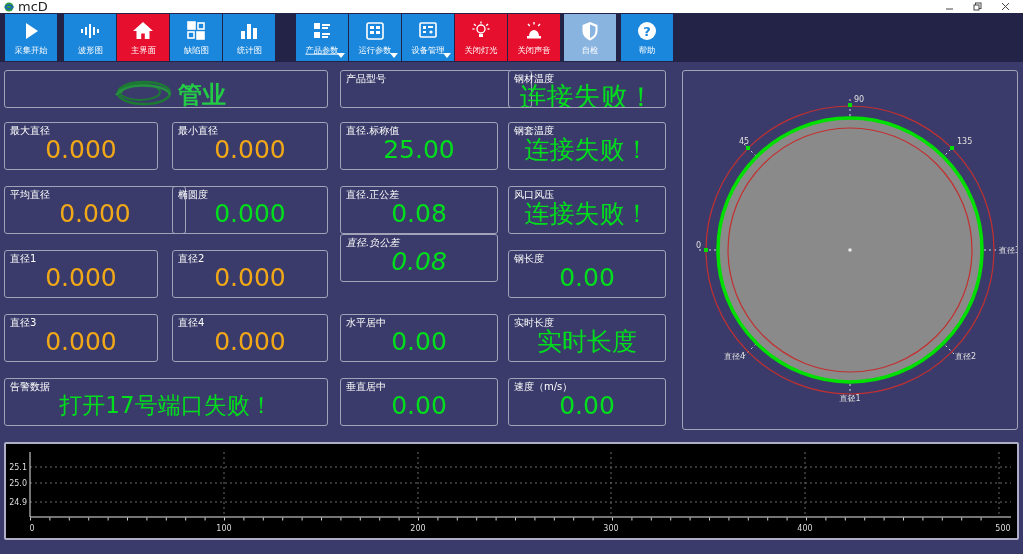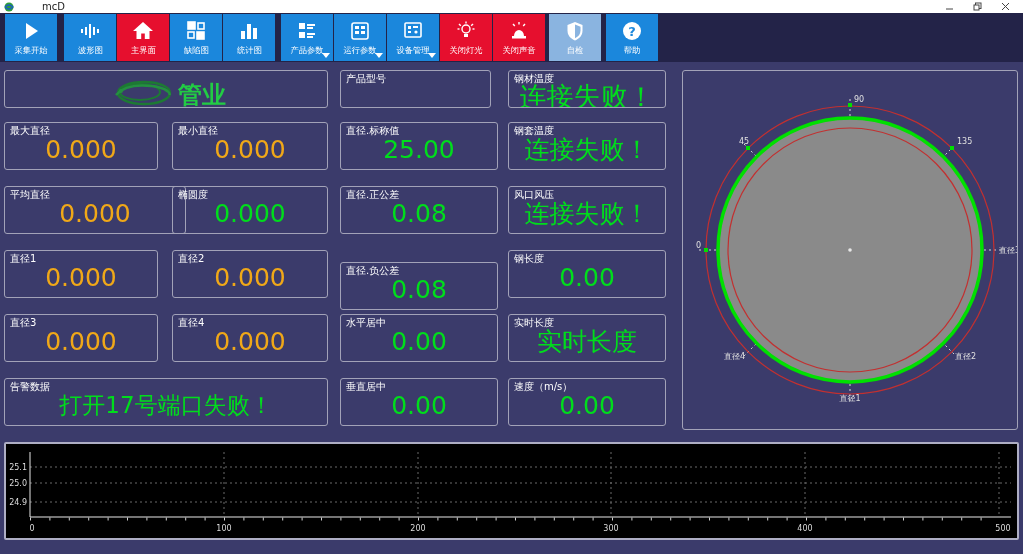--- a/index.html
+++ b/index.html
@@ -3,35 +3,35 @@
 <meta charset="utf-8">
 <style>
   html,body { margin:0; padding:0; }
   body {
     width:1023px; height:554px; position:relative; overflow:hidden;
     background:#3b3b6b; font-family:"DejaVu Sans", sans-serif;
   }
   
   .titlebar { position:absolute; top:0; left:0; right:0; height:13px; background:#ffffff;
     display:flex; align-items:center; padding:0 4px; gap:4px; box-sizing:border-box; }
-  .titlebar .title { font-size:10px; color:#222; line-height:13px;margin-left:24px; }
+  .titlebar .title { font-size:13px; color:#222; line-height:13px; }
   .win-controls { margin-left:auto; display:flex; gap:16px; padding-right:8px; }
   .win-btn { width:12px; height:11px; display:flex; align-items:center; justify-content:center; cursor:pointer; }
 
   
   .toolbar { position:absolute; top:13px; left:0; right:0; height:49px; background:#232348; display:flex; }
   .tbtn { width:52px; height:47px; margin-top:1px; margin-left:1px; background:#1b87dc; color:#fff;
     display:flex; flex-direction:column; align-items:center; position:relative; cursor:pointer; flex:none; }
   .tbtn.red { background:#e60f2e; }
   .tbtn.lightblue { background:#8ab4e0; }
   .tbtn .ticon { margin-top:4px; height:25px; display:flex; align-items:center; justify-content:center; }
   .tbtn .tlabel { font-size:9px; margin-top:auto; margin-bottom:4px; white-space:nowrap; transform:scale(.92); }
   .tbtn .dd { position:absolute; right:3px; bottom:3px; width:0; height:0;
     border-left:4px solid transparent; border-right:4px solid transparent; border-top:5px solid #fff; }
-  .gap7{margin-left:7px;} .gap6{margin-left:6px;} .gap5{margin-left:5px;} .gap4{margin-left:4px;}
+  .gap7{margin-left:7px;} .gap6{margin-left:21px;text-decoration:underline;} .gap5{margin-left:5px;} .gap4{margin-left:4px;}
 
   
   .panel { position:absolute; border:1px solid #a2a2b8; border-radius:3px; box-sizing:border-box;
     display:flex; flex-direction:column; overflow:hidden; }
   .p-label { font-size:10px; color:#ffffff; padding:2px 0 0 5px; line-height:11px; flex:none; }
   .p-value { flex:1; display:flex; align-items:center; justify-content:center;
     font-size:25px; margin-top:-7px; white-space:nowrap; }
   .short .p-value { font-size:27px; margin-top:-5px; }
   .alarm .p-value { font-size:23px; }
   .orange { color:#f0a818; }
@@ -223,21 +223,21 @@
     <svg width="70" height="30" viewBox="0 0 70 30">
       <ellipse cx="38" cy="16" rx="26" ry="11" fill="none" stroke="#1d7a33" stroke-width="2.5"></ellipse>
       <ellipse cx="34" cy="15" rx="20" ry="8" fill="none" stroke="#1d7a33" stroke-width="2"></ellipse>
       <path d="M10 18 Q20 6 46 9 Q62 11 64 18" fill="none" stroke="#249040" stroke-width="2.5"></path>
       <circle cx="15" cy="14" r="2" fill="#249040"></circle>
     </svg>
   </span>
   <span class="brand-text">管业</span>
 </div>
 
-<div class="panel short" style="left:340px; top:70px; width:151px; height:38px;gap:34px;">
+<div class="panel short" style="left:340px; top:70px; width:192px; height:38px;gap:34px;">
   <div class="p-label">产品型号</div>
   <div class="p-value green">D25</div>
 </div>
 <div class="panel short" style="left:508px; top:70px; width:158px; height:38px;">
   <div class="p-label">钢材温度</div>
   <div class="p-value green">连接失败！</div>
 </div>
 
 <div class="panel" style="left:4px; top:122px; width:154px; height:48px;">
   <div class="p-label">最大直径</div>
@@ -274,21 +274,21 @@
 </div>
 
 <div class="panel" style="left:4px; top:250px; width:154px; height:48px;">
   <div class="p-label">直径1</div>
   <div class="p-value orange">0.000</div>
 </div>
 <div class="panel" style="left:172px; top:250px; width:156px; height:48px;">
   <div class="p-label">直径2</div>
   <div class="p-value orange">0.000</div>
 </div>
-<div class="panel" style="left:340px; top:262px; width:158px; height:48px;">
+<div class="panel" style="left:340px; top:234px; width:158px; height:48px;font-style:italic;">
   <div class="p-label">直径.负公差</div>
   <div class="p-value green">0.08</div>
 </div>
 <div class="panel" style="left:508px; top:250px; width:158px; height:48px;">
   <div class="p-label">钢长度</div>
   <div class="p-value green">0.00</div>
 </div>
 
 <div class="panel" style="left:4px; top:314px; width:154px; height:48px;">
   <div class="p-label">直径3</div>

